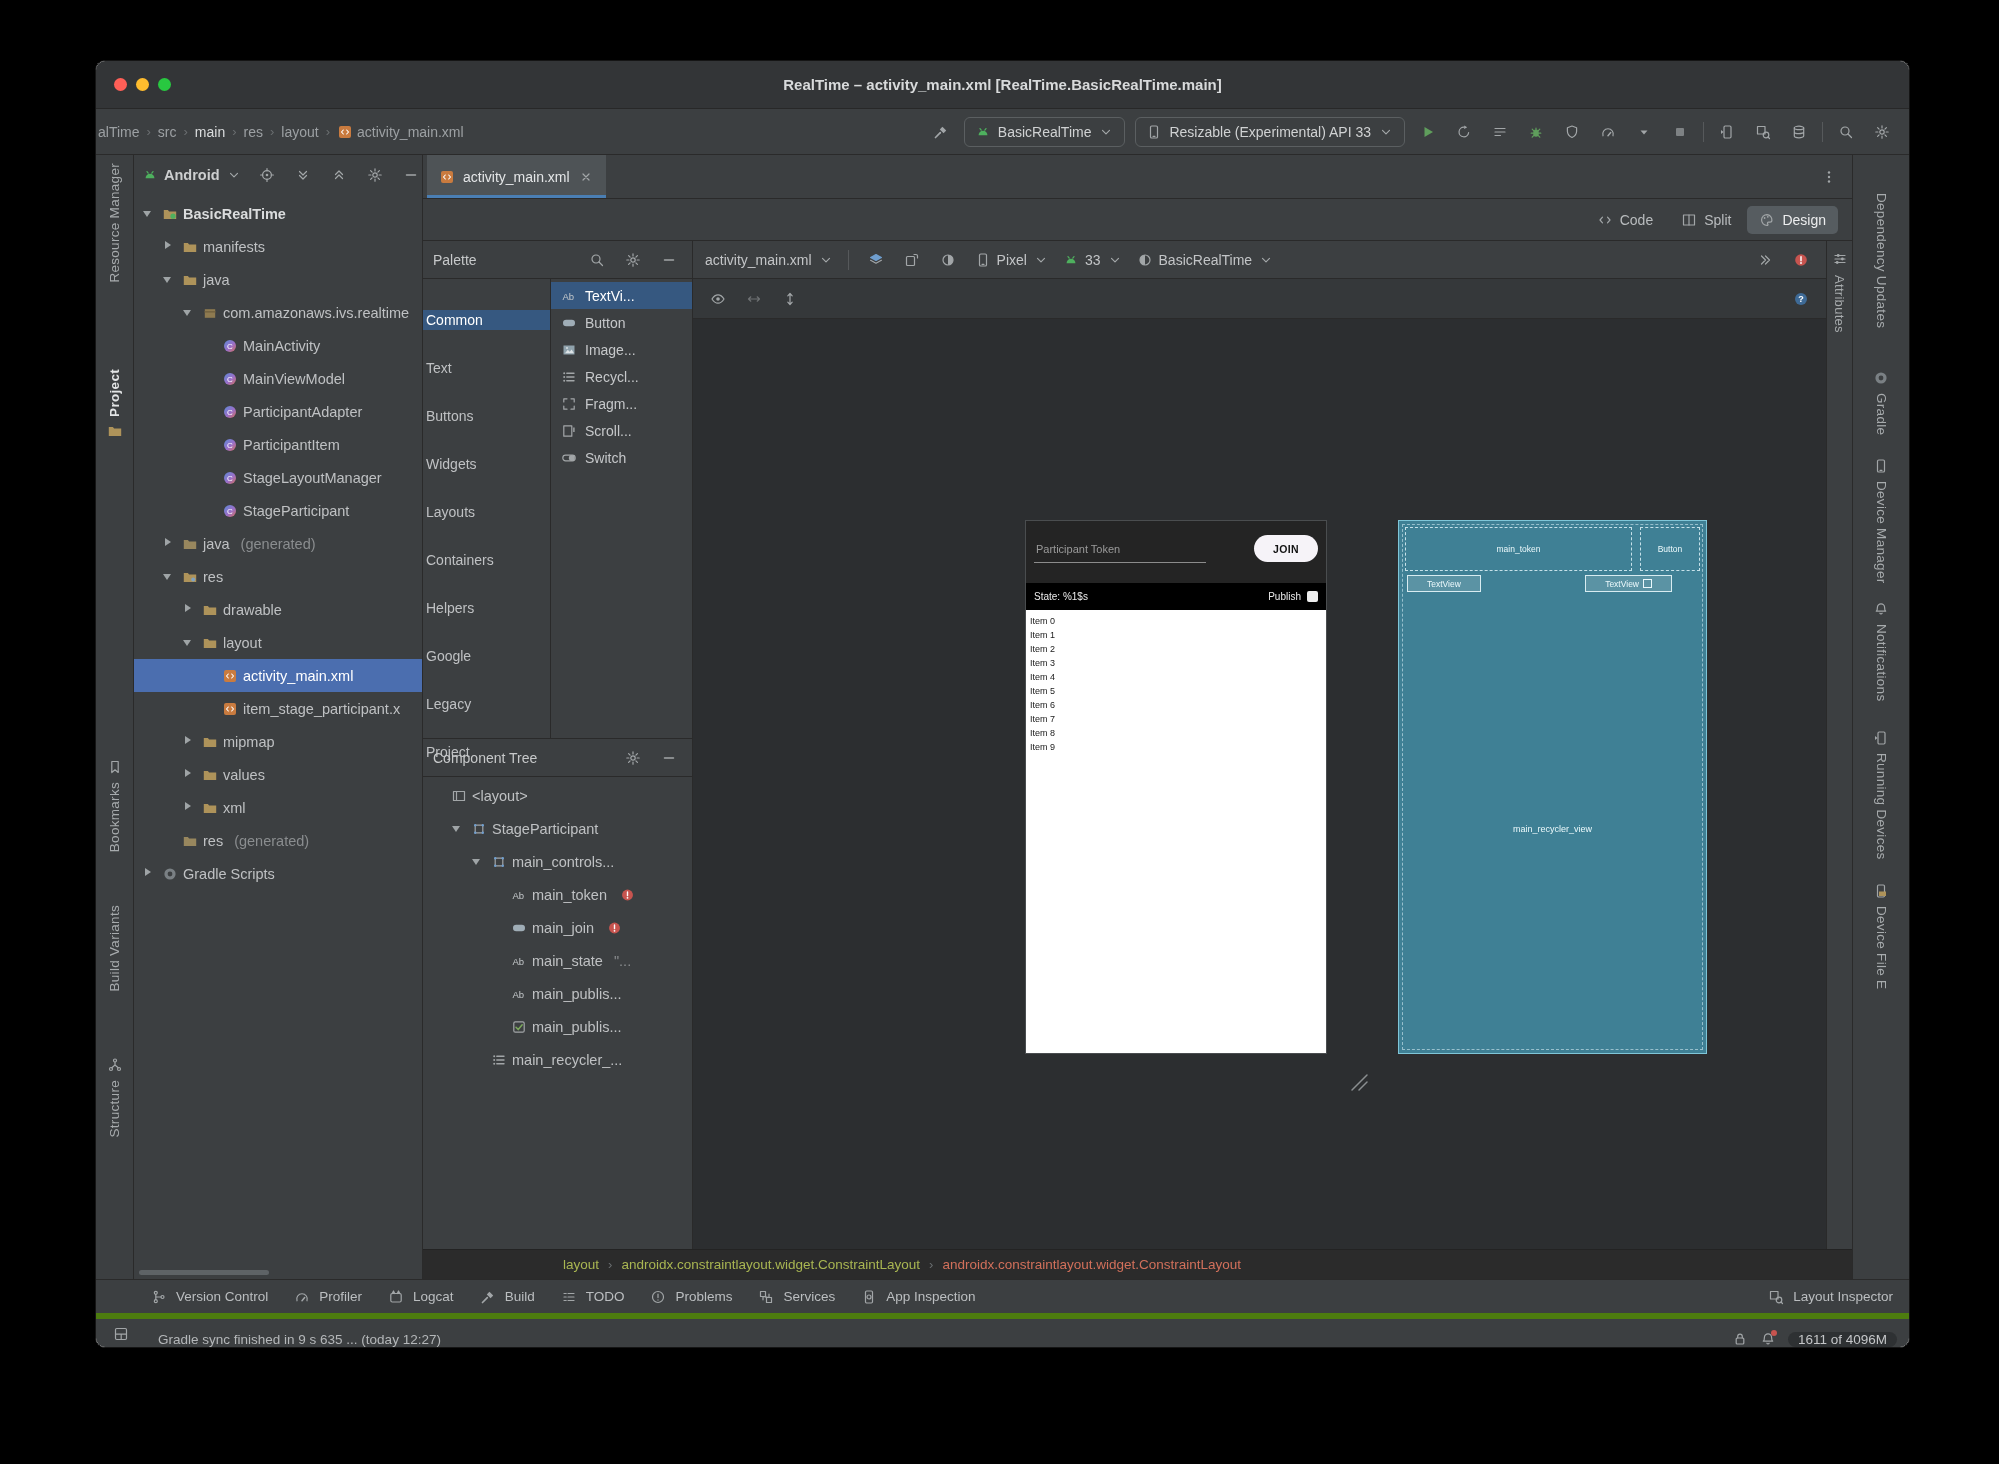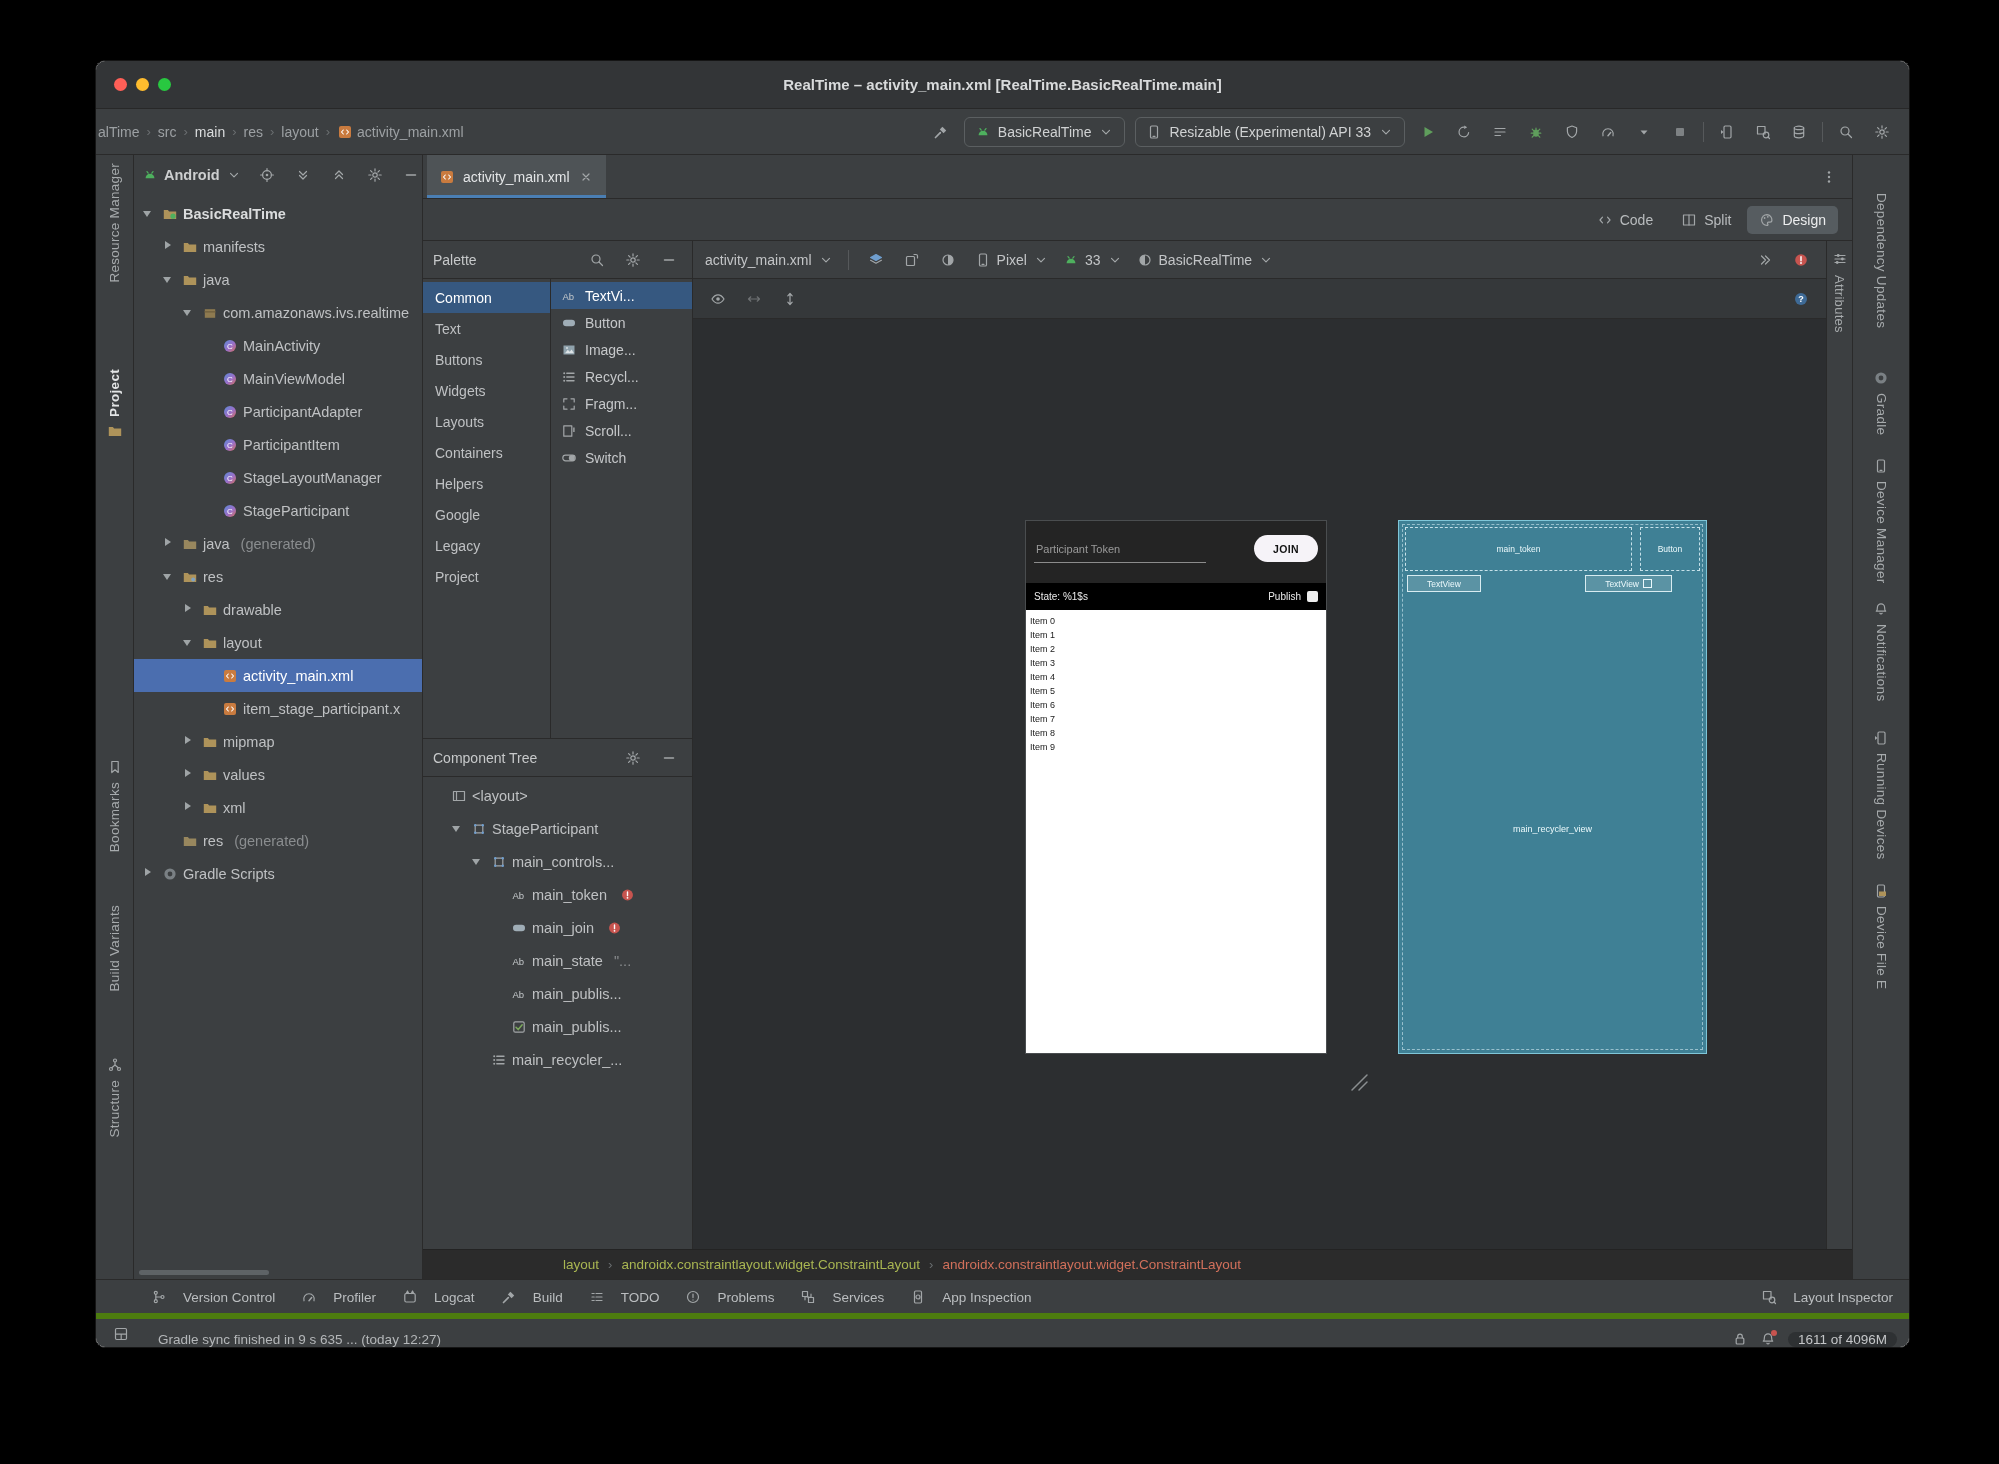--- a/index.html
+++ b/index.html
@@ -78,21 +78,21 @@
   .mode{display:flex;align-items:center;gap:7px;padding:6px 12px;border-radius:5px;color:#B9BCBE;font-size:14px;}
   .mode.active{background:#565C60;color:#ECEDEE;}
   .econtent{flex:1;min-height:0;display:flex;}
 
   
   .palcol{width:270px;flex:none;background:#3C3F41;border-right:1px solid #2A2A2A;display:flex;flex-direction:column;min-height:0;}
   .panel-h{height:38px;flex:none;display:flex;align-items:center;gap:12px;padding:0 10px;font-size:14px;color:#C7C9CA;border-bottom:1px solid #2A2A2A;}
   .panel-h .t{flex:1;}
   .pal-body{height:460px;flex:none;display:flex;border-bottom:1px solid #2A2A2A;min-height:0;}
   .pal-cats{width:128px;flex:none;border-right:1px solid #2A2A2A;padding-top:3px;}
-  .pal-cat{height:31px;display:flex;align-items:center;padding-left:12px;font-size:14px;color:#BFC1C3;}
+  .pal-cat{height:20px;display:flex;align-items:center;padding-left:3px;font-size:14px;color:#BFC1C3;margin-top:28px;}
   .pal-cat.selected{background:#365880;color:#fff;}
   .pal-items{flex:1;padding-top:3px;min-width:0;}
   .pal-item{height:27px;display:flex;align-items:center;gap:8px;padding-left:10px;font-size:14px;color:#C6C8CA;white-space:nowrap;overflow:hidden;}
   .pal-item.selected{background:#365880;color:#fff;}
   .ctree{flex:1;min-height:0;overflow:hidden;font-size:14.5px;padding-top:2px;}
 
   
   .design{flex:1;min-width:0;display:flex;flex-direction:column;background:#2C2E30;}
   .dtool{height:38px;flex:none;background:#3C3F41;border-bottom:1px solid #2A2A2A;display:flex;align-items:center;gap:14px;padding:0 12px;font-size:14px;color:#C3C5C7;}
   .dcombo{display:flex;align-items:center;gap:6px;white-space:nowrap;}
@@ -123,21 +123,21 @@
   .bp-cb{width:9px;height:9px;border:1px solid #EAF8FC;display:inline-block;}
   .bp-recycler{position:absolute;left:0;right:0;top:57%;text-align:center;font-size:9px;}
   .resize-handle{position:absolute;left:655px;top:752px;}
 
   
   .attrcol{width:26px;flex:none;background:#3C3F41;border-left:1px solid #2A2A2A;display:flex;flex-direction:column;align-items:center;padding-top:10px;gap:8px;color:#A7ABAD;font-size:13px;}
 
   
   .bcb{height:30px;flex:none;background:#2B2B2B;border-top:1px solid #232323;display:flex;align-items:center;gap:9px;padding-left:140px;font-size:13.5px;white-space:nowrap;overflow:hidden;}
   .toolbar-bottom{height:34px;flex:none;background:#3C3F41;border-top:1px solid #2A2A2A;display:flex;align-items:center;gap:26px;padding:0 16px 0 55px;font-size:13.5px;color:#BBBEC0;}
-  .tw-item{display:flex;align-items:flex-end;gap:16px;white-space:nowrap;}
+  .tw-item{display:flex;align-items:center;gap:9px;white-space:nowrap;}
   .toolbar-bottom .rightgrp{margin-left:auto;display:flex;align-items:center;gap:20px;}
   .statusbar{height:34px;flex:none;background:#3C3F41;border-top:6px solid #4d7c0f;display:flex;align-items:flex-end;gap:24px;padding:0 12px;font-size:13.5px;color:#B4B7B9;}
   .statusbar .rightgrp{margin-left:auto;display:flex;align-items:center;gap:12px;}
   .mem{background:#2E3133;border-radius:10px;padding:0 10px;color:#C4C6C8;}
   .reddot{position:relative;}
   .reddot::after{content:'';position:absolute;right:-1px;top:-1px;width:6px;height:6px;border-radius:50%;background:#C7544F;}
 </style>
 </head>
 <body>
 

